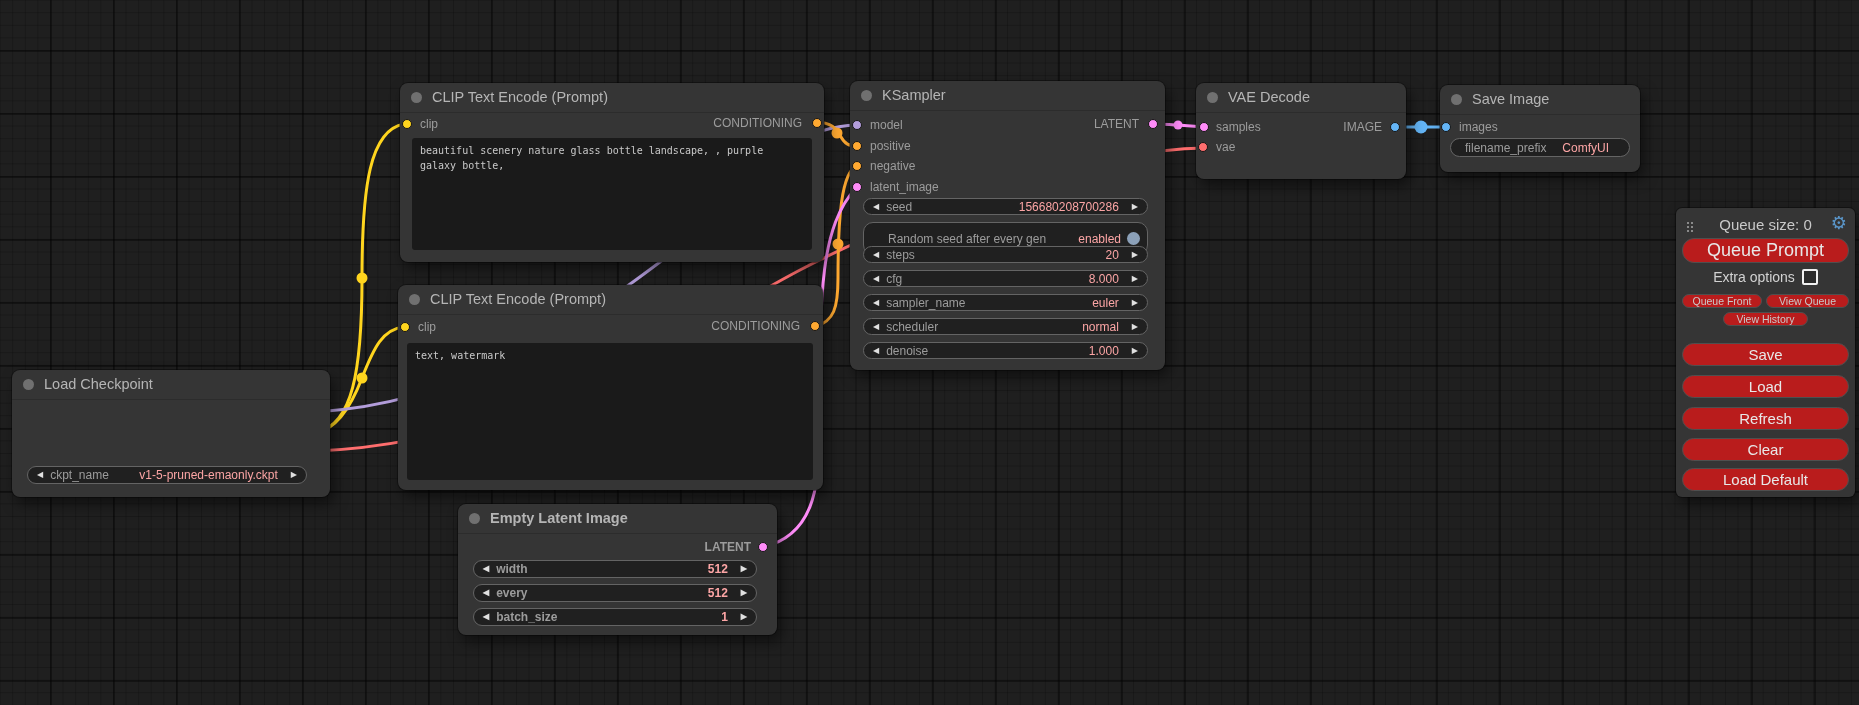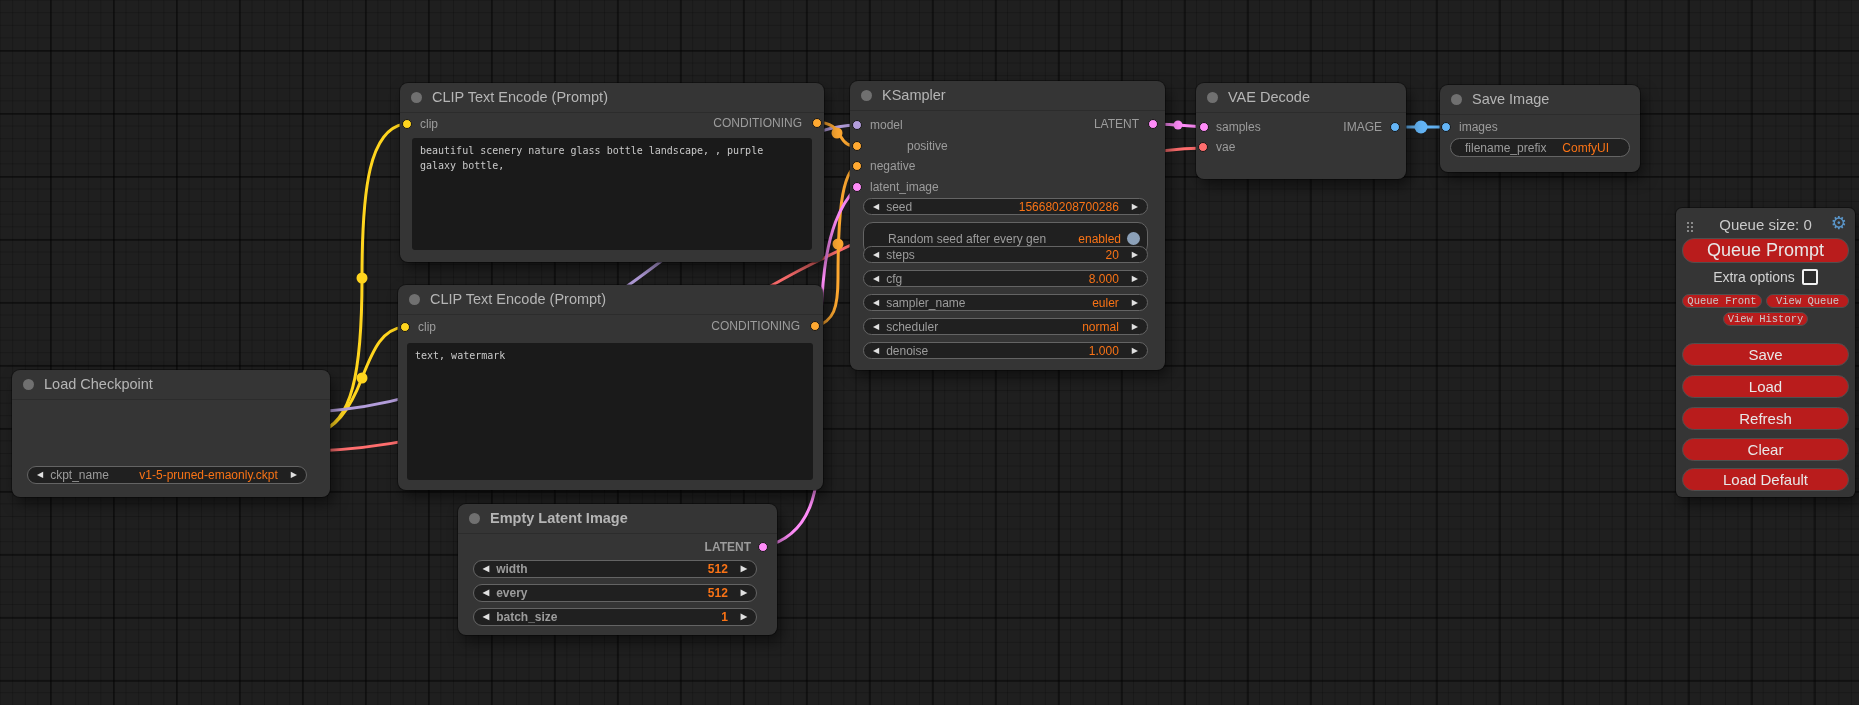--- a/index.html
+++ b/index.html
@@ -27,38 +27,38 @@
   .slot.right{text-align:right;}
   .sdot{position:absolute;width:10px;height:10px;border-radius:50%;box-sizing:border-box;
     border:1px solid #161616;z-index:3;}
   .c-model{background:#b39ddb;} .c-clip{background:#ffd51e;} .c-vae{background:#ff6e6e;}
   .c-cond{background:#ffa931;} .c-latent{background:#ff8cf9;} .c-image{background:#64b5f6;}
   .pill{position:absolute;background:#202020;border:1px solid #646464;border-radius:10px;
     box-sizing:border-box;display:flex;align-items:center;font-size:12px;color:#9c9c9c;
     padding:0 9px;overflow:hidden;white-space:nowrap;}
   .pill .arr{color:#e0e0e0;font-size:8px;line-height:1;flex:0 0 auto;}
   .pill .wlabel{margin-left:7px;flex:0 0 auto;}
-  .pill .wvalue{margin-left:auto;margin-right:13px;color:#f97316;}
+  .pill .wvalue{margin-left:auto;margin-right:13px;color:#fca5a5;}
   .pill .wvalue.tight{margin-right:6px;}
   .prompt-text{position:absolute;background:#1a1a1a;border:none;border-radius:3px;resize:none;
     color:#c9c9c9;font-family:"DejaVu Sans Mono",monospace;font-size:10px;line-height:14.5px;
     padding:6px 8px;box-sizing:border-box;outline:none;overflow:hidden;}
   .toggle{width:13px;height:13px;border-radius:50%;background:#8ba0b8;flex:0 0 auto;margin-right:-2px;}
   
   #queue-panel{position:absolute;left:1676px;top:208px;width:179px;height:289px;background:#353535;
     border-radius:6px;z-index:4;box-shadow:0 0 0 1px rgba(0,0,0,.35), 4px 7px 14px rgba(0,0,0,.5);}
   .qtitle{position:absolute;left:0;right:0;top:8px;text-align:center;color:#c9c9c9;font-size:15px;}
   .qhandle{position:absolute;left:10px;top:13px;width:7px;height:11px;
     background-image:radial-gradient(circle,#8a8a8a 1px,transparent 1.2px);background-size:4px 4px;}
   .qgear{position:absolute;right:8px;top:4px;color:#5a95c8;font-size:18px;cursor:pointer;}
   .qbtn{position:absolute;background:#b91c1c;border:1px solid #4f4f4f;border-radius:12px;
     color:#e8e8e8;display:flex;align-items:center;justify-content:center;box-sizing:border-box;
     cursor:pointer;white-space:nowrap;}
   .qbtn.big{left:6px;width:167px;height:23px;font-size:15px;}
-  .qbtn.small{height:14px;font-size:10.5px;color:#c9c9c9;border-radius:8px;font-family:Liberation Mono, monospace;}
+  .qbtn.small{height:14px;font-size:10.5px;color:#c9c9c9;border-radius:8px;}
   .qextra{position:absolute;left:0;right:0;top:61px;display:flex;align-items:center;justify-content:center;
     color:#d2d2d2;font-size:14px;}
   .qcheck{width:12px;height:12px;border:2px solid #f0f0f0;border-radius:2px;margin-left:7px;background:#2a2a2a;}
 </style>
 </head>
 <body>
 
 <div id="canvas">
 
   <svg id="wires" width="1859" height="705">
@@ -111,21 +111,21 @@
     <textarea class="prompt-text" style="left: 9px; top: 58px; width: 406px; height: 137px;" spellcheck="false">text, watermark</textarea>
   </div>
 
   <div class="node" style="left:850px;top:81px;width:315px;height:289px;">
     <div class="tdot"></div>
     <div class="node-title">KSampler</div>
     <div class="slot" style="left:20px;top:36px;">model</div>
     <div class="sdot c-model" style="left:2px;top:39px;"></div>
     <div class="slot right" style="right:26px;top:35px;">LATENT</div>
     <div class="sdot c-latent" style="left:298px;top:38px;"></div>
-    <div class="slot" style="left:20px;top:57px;margin-left:37px;">positive</div>
+    <div class="slot" style="left:20px;top:57px;">positive</div>
     <div class="sdot c-cond" style="left:2px;top:60px;"></div>
     <div class="slot" style="left:20px;top:77px;">negative</div>
     <div class="sdot c-cond" style="left:2px;top:80px;"></div>
     <div class="slot" style="left:20px;top:98px;">latent_image</div>
     <div class="sdot c-latent" style="left:2px;top:101px;"></div>
 
     <div class="pill" style="left:13px;top:117px;width:285px;height:17px;">
       <span class="arr">◀</span>
       <span class="wlabel">seed</span>
       <span class="wvalue">156680208700286</span>

